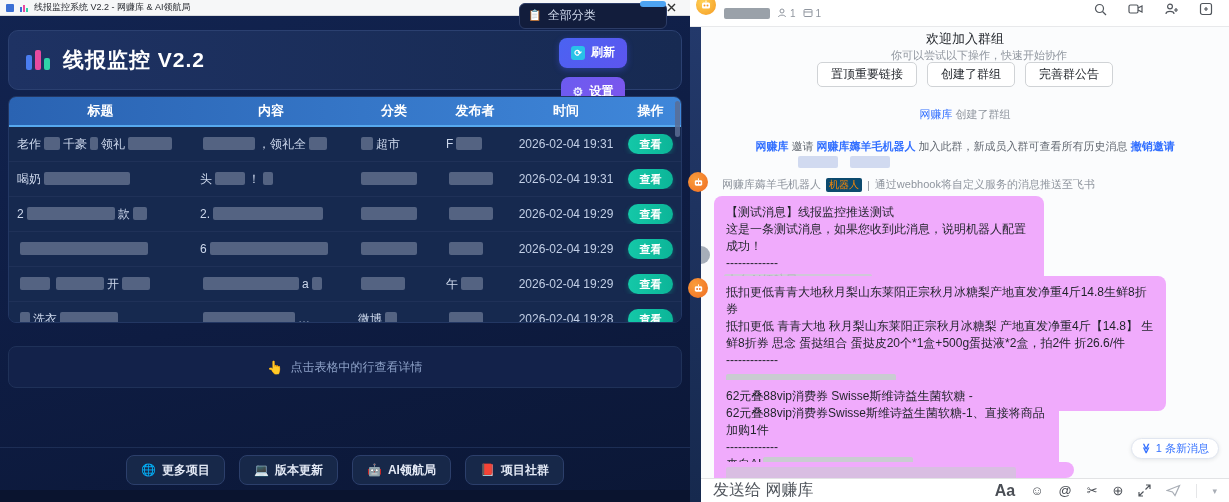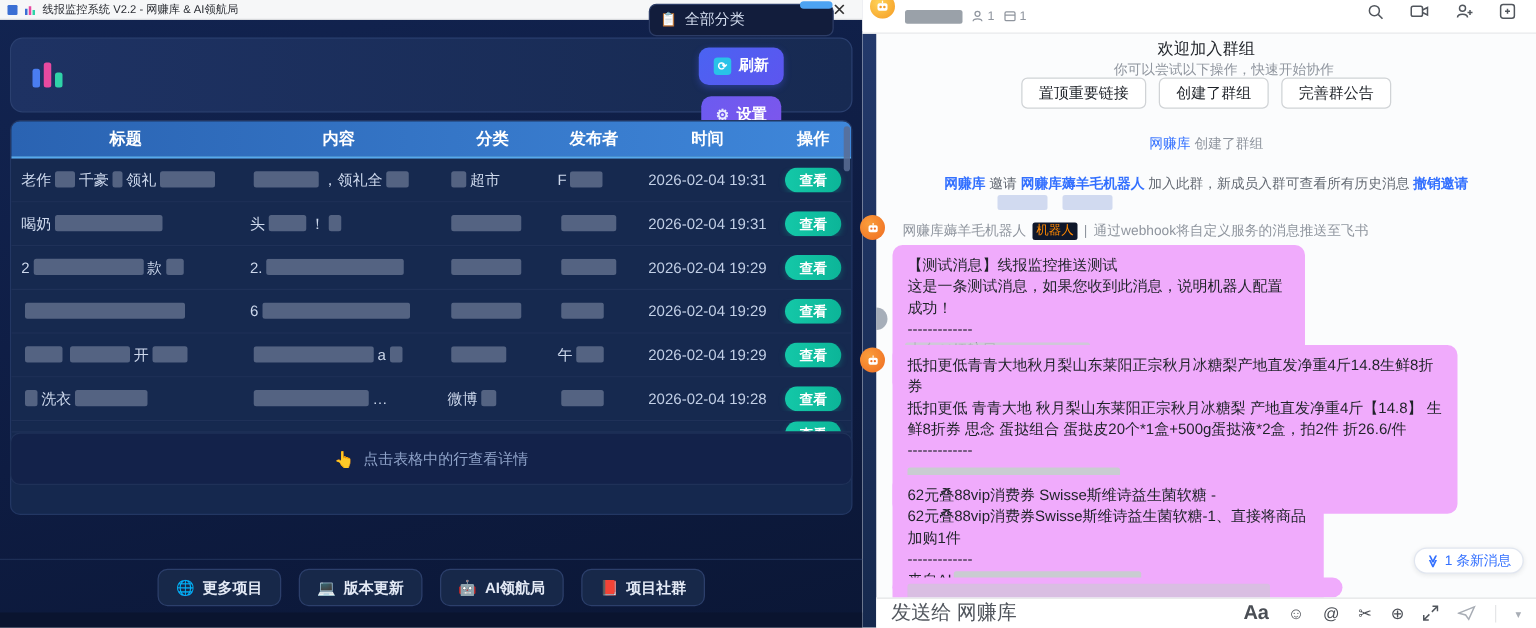--- a/index.html
+++ b/index.html
@@ -23,21 +23,21 @@
   .select { width:148px; height:26px; background:#121d3c; border:1px solid #2c3c66; border-radius:6px; display:flex; align-items:center; gap:6px; padding:0 8px; color:#d2dcee; font-size:12px; position:relative; }
   .select .dash { position:absolute; right:0px; top:-3px; width:26px; height:6px; border-radius:3px; background:#4da3f2; }
   .btn { height:30px; padding:0 12px; border-radius:8px; color:#fff; font-size:12px; font-weight:bold; display:flex; align-items:center; gap:6px; cursor:pointer; }
   .btn-refresh { background:linear-gradient(135deg,#4a63f2,#5d55ef); box-shadow:0 2px 6px rgba(70,90,240,.4); }
   .btn-settings { background:linear-gradient(135deg,#6b5bf0,#7e56ec); }
   .icon-chip { width:14px; height:14px; border-radius:3px; background:#29c2e8; display:flex; align-items:center; justify-content:center; font-size:9px; color:#fff; }
   .gear { font-size:12px; color:#e8eaff; }
   .status { height:28px; border:1px solid #3c4d78; background:rgba(20,32,66,.85); border-radius:8px; display:flex; align-items:center; gap:5px; padding:0 10px; color:#d9e1f2; font-size:11px; }
   .status .chk { color:#2fd3a8; font-weight:bold; }
 
-  .table-card { position:absolute; left:8px; right:8px; top:96px; height:316px; border-radius:8px; overflow:hidden; background:#15284e; border:1px solid #233763; }
+  .table-card { position:absolute; left:8px; right:8px; top:96px; height:227px; border-radius:8px; overflow:hidden; background:#15284e; border:1px solid #233763; }
   .thead { display:flex; height:30px; background:linear-gradient(90deg,#2a63b2,#3f87da); border-bottom:2px solid #57a9ee; }
   .th { color:#fff; font-size:13px; font-weight:bold; display:flex; align-items:center; justify-content:center; }
   .c1{width:183px;} .c2{width:158px;} .c3{width:88px;} .c4{width:74px;} .c5{width:108px;} .c6{flex:1;}
   .trow { display:flex; height:35px; align-items:center; border-bottom:1px solid #1f3158; background:#16294f; }
   .td { font-size:12px; color:#cdd8ec; padding:0 8px; white-space:nowrap; overflow:hidden; }
   .td.c5 { text-align:center; color:#c2cfe6; padding:0 2px; }
   .td.c6 { display:flex; justify-content:center; }
   .blk { display:inline-block; height:13px; border-radius:2px; background:rgba(146,158,182,.5); vertical-align:-2px; margin:0 3px; filter:blur(.3px); }
   .view-btn { width:52px; height:20px; border-radius:11px; background:linear-gradient(90deg,#14c8a8,#0cb598); color:#fff; font-size:11px; font-weight:bold; display:flex; align-items:center; justify-content:center; box-shadow:0 2px 5px rgba(10,180,150,.35); cursor:pointer; }
   .scroll-thumb { position:absolute; right:10px; top:101px; width:5px; height:36px; border-radius:3px; background:#5a6d94; opacity:.85; }
@@ -66,21 +66,21 @@
   .w-sub { top:48px; font-size:11px; color:#8f959e;padding-left:28px; }
   .qrow { top:62px; display:flex; justify-content:center; gap:10px; }
   .qbtn { height:25px; padding:0 13px; background:#fff; border:1px solid #d0d3d6; border-radius:5px; font-size:12px; color:#1f2329; display:inline-flex; align-items:center; cursor:pointer; }
   .w-created { top:107px; font-size:11px; color:#8f959e; }
   .w-invite { top:139px; font-size:11px; color:#646a73; }
   .blue-link { color:#3370ff; cursor:pointer; }
   .bold-link { color:#3370ff; font-weight:bold; cursor:pointer; }
   .bredact { position:absolute; height:12px; background:#ccd6ee; border-radius:2px; opacity:.9; }
 
   .bot-row { position:absolute; left:32px; top:177px; font-size:11px; color:#8f959e; display:flex; align-items:center; gap:5px; white-space:nowrap; }
-  .bot-badge { background:#0f172a; color:#ff8800; font-size:10px; padding:0 3px; border-radius:2px; line-height:14px; }
+  .bot-badge { background:#0c4a6e; color:#ff8800; font-size:10px; padding:0 3px; border-radius:2px; line-height:14px; }
   .msg-avatar { position:absolute; left:-2px; width:20px; height:20px; border-radius:50%; background:radial-gradient(circle at 35% 35%,#fa9d3b,#ef6c22); display:flex; align-items:center; justify-content:center; z-index:4; }
 
   .bubble { position:absolute; left:24px; background:#f0abfc; border-radius:8px; padding:8px 12px; font-size:12px; line-height:17px; color:#1f2329; }
   .bline { position:relative; }
   .credact { display:inline-block; height:13px; background:#c9ccd1; border-radius:2px; vertical-align:-2px; }
   .over-redact { position:absolute; left:-2px; top:2px; width:148px; height:13px; background:#c9ccd1; border-radius:2px; opacity:.85; }
   .bblue { height:12px; background:#cdd9f3; border-radius:2px; margin-top:5px; }
   .cgray { height:12px; background:#c9ccd1; border-radius:2px; margin-top:5px; }
 
   .new-pill { position:absolute; right:10px; top:438px; height:21px; padding:0 9px; border-radius:11px; background:#fff; border:1px solid #e1e6f0; box-shadow:0 1px 4px rgba(31,35,41,.1); display:flex; align-items:center; gap:4px; font-size:11px; color:#3370ff; cursor:pointer; z-index:5; }
@@ -114,20 +114,21 @@
         </svg>
     </div>
   </div>
 
   <div class="header-card">
     <svg width="30" height="30" viewBox="0 0 30 30">
       <rect x="3" y="10" width="6" height="15" rx="2" fill="#4a7df0"></rect>
       <rect x="12" y="5" width="6" height="20" rx="2" fill="#e84aa0"></rect>
       <rect x="21" y="13" width="6" height="12" rx="2" fill="#2fd3a8"></rect>
     </svg>
+    <div class="app-title">线报监控 V2.2</div>
     <div class="hright">
       <span class="cat-label">分类:</span>
       <div class="select">
         <span style="font-size:11px;">📋</span>
         <span>全部分类</span>
         <span class="dash"></span>
       </div>
       <div class="btn btn-refresh">
         <span class="icon-chip">⟳</span>
         <span>刷新</span>

